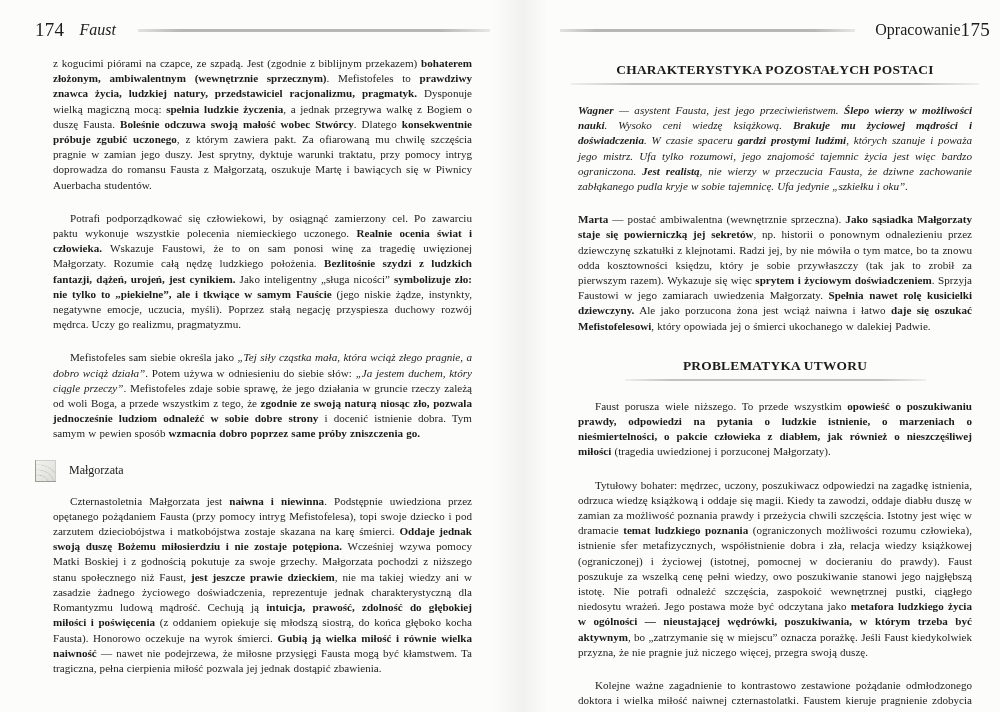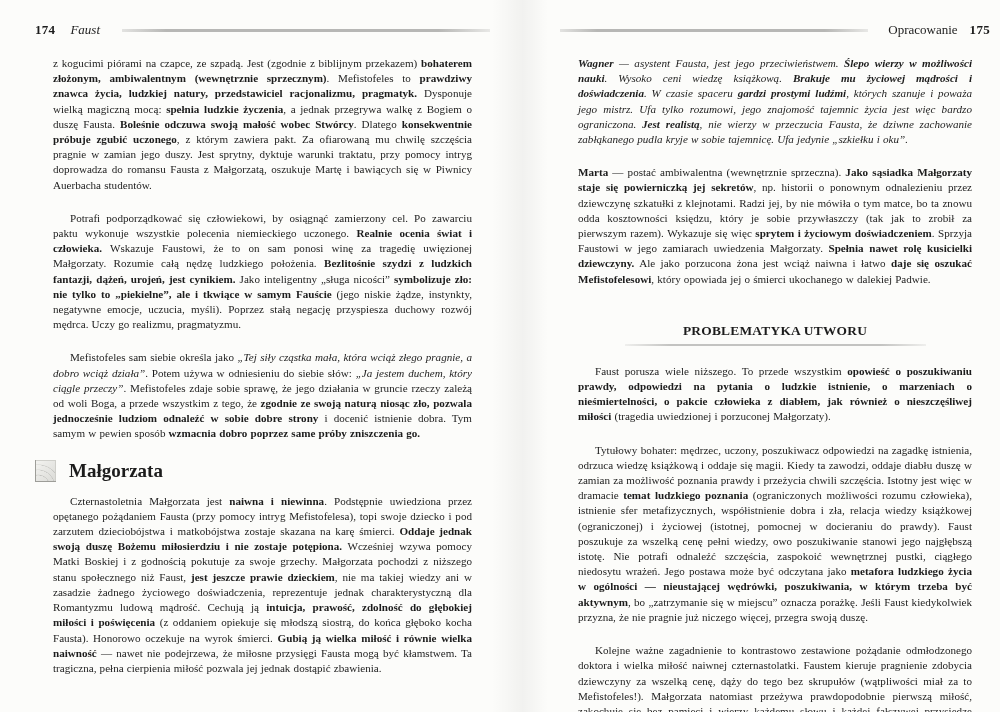--- a/index.html
+++ b/index.html
@@ -11,26 +11,26 @@
   }
   .gutter{
     position:absolute;left:492px;top:0;width:56px;height:712px;
     background:linear-gradient(90deg,rgba(0,0,0,0) 0%,rgba(0,0,0,0.045) 55%,rgba(0,0,0,0) 100%);
   }
   .page{position:absolute;top:22px;}
   .page-left{left:35px;width:455px;}
   .page-right{left:560px;width:430px;}
 
   .pagehead{display:flex;align-items:center;height:16px;}
-  .pnum{font-weight:bold;font-size:13px;letter-spacing:.3px;}
-  .ptitle{font-size:13px;}
+  .pnum{font-weight:normal;font-size:19px;letter-spacing:.3px;}
+  .ptitle{font-size:16px;}
   .ptitle.it{font-style:italic;}
   .page-left .ptitle{margin-left:15px;}
   .page-right .ptitle{margin-left:16px;}
-  .page-right .pnum{margin-left:12px;}
+  .page-right .pnum{}
   .hrule{
     flex:1;height:3px;align-self:center;
     background:linear-gradient(90deg,#e3e3e1,#b7b7b5 12%,#b7b7b5 86%,#e8e8e6);
   }
   .page-left .hrule{margin-left:22px;}
   .page-right .hrule{margin-right:4px;}
 
   p.body{
     margin:18px;font-size:11.1px;line-height:15.2px;
     text-align:justify;word-spacing:.4px;
@@ -46,24 +46,24 @@
   .secheadrow{display:flex;align-items:center;margin-top:13px;}
   .ornament{
     width:21px;height:22px;margin-right:13px;flex:none;
     background:
       radial-gradient(circle at 15% 120%,transparent 34%,rgba(130,130,125,.35) 35%,transparent 38%,
         transparent 50%,rgba(130,130,125,.3) 51%,transparent 54%,
         transparent 66%,rgba(130,130,125,.3) 67%,transparent 70%),
       linear-gradient(135deg,#f4f4f1,#dadad6);
     box-shadow:inset 1px -1px 0 #9d9d98, inset -1px 1px 0 #cfcfca;
   }
-  .sechead{font-weight:bold;font-size:19px;}
+  .sechead{font-weight:normal;font-size:12px;}
 
   .sectitleblock{margin-top:24px;}
-  .sectitleblock.second{margin-top:36px;}
+  .sectitleblock.second{margin-top:24px;}
   .sectitle{font-weight:bold;font-size:13.4px;text-align:center;letter-spacing:.25px;margin:0;}
   .underline{
     height:2px;margin:5px auto 0;
     background:linear-gradient(90deg,#efefed,#c3c3c1 15%,#c3c3c1 85%,#efefed);
   }
   .u1{width:95%;}
   .u2{width:70%;}
 </style>
 </head>
 <body>
@@ -90,20 +90,24 @@
     <p class="body indent" style="margin-top:12px;"><span>Czternastoletnia Małgorzata jest </span><span class="b">naiwna i niewinna</span><span>. Podstępnie uwiedziona przez opętanego pożądaniem Fausta (przy pomocy intryg Mefistofelesa), topi swoje dziecko i pod zarzutem dzieciobójstwa i matkobójstwa zostaje skazana na karę śmierci. </span><span class="b">Oddaje jednak swoją duszę Bożemu miłosierdziu i nie zostaje potępiona.</span><span> Wcześniej wzywa pomocy Matki Boskiej i z godnością pokutuje za swoje grzechy. Małgorzata pochodzi z niższego stanu społecznego niż Faust, </span><span class="b">jest jeszcze prawie dzieckiem</span><span>, nie ma takiej wiedzy ani w zasadzie żadnego życiowego doświadczenia, reprezentuje jednak charakterystyczną dla Romantyzmu ludową mądrość. Cechują ją </span><span class="b">intuicja, prawość, zdolność do głębokiej miłości i poświęcenia</span><span> (z oddaniem opiekuje się młodszą siostrą, do końca głęboko kocha Fausta). Honorowo oczekuje na wyrok śmierci. </span><span class="b">Gubią ją wielka miłość i równie wielka naiwność</span><span> — nawet nie podejrzewa, że miłosne przysięgi Fausta mogą być kłamstwem. Ta tragiczna, pełna cierpienia miłość pozwala jej jednak dostąpić zbawienia.</span></p>
   </div>
 
   <div class="page page-right">
     <div class="pagehead">
       <span class="hrule"></span>
       <span class="ptitle">Opracowanie</span>
       <span class="pnum">175</span>
     </div>
 
+    <div class="sectitleblock">
+      <p class="sectitle">CHARAKTERYSTYKA POZOSTAŁYCH POSTACI</p>
+      <div class="underline u1"></div>
+    </div>
 
     <p class="body mt-wagner"><span class="b">Wagner</span><span> — asystent Fausta, jest jego przeciwieństwem. </span><span class="b">Ślepo wierzy w możliwości nauki</span><span>. Wysoko ceni wiedzę książkową. </span><span class="b">Brakuje mu życiowej mądrości i doświadczenia</span><span>. W czasie spaceru </span><span class="b">gardzi prostymi ludźmi</span><span>, których szanuje i poważa jego mistrz. Ufa tylko rozumowi, jego znajomość tajemnic życia jest więc bardzo ograniczona. </span><span class="b">Jest realistą</span><span>, nie wierzy w przeczucia Fausta, że dziwne zachowanie zabłąkanego pudla kryje w sobie tajemnicę. Ufa jedynie „szkiełku i oku”.</span></p>
     <p class="body"><span class="b">Marta</span><span> — postać ambiwalentna (wewnętrznie sprzeczna). </span><span class="b">Jako sąsiadka Małgorzaty staje się powierniczką jej sekretów</span><span>, np. historii o ponownym odnalezieniu przez dziewczynę szkatułki z klejnotami. Radzi jej, by nie mówiła o tym matce, bo ta znowu odda kosztowności księdzu, który je sobie przywłaszczy (tak jak to zrobił za pierwszym razem). Wykazuje się więc </span><span class="b">sprytem i życiowym doświadczeniem</span><span>. Sprzyja Faustowi w jego zamiarach uwiedzenia Małgorzaty. </span><span class="b">Spełnia nawet rolę kusicielki dziewczyny.</span><span> Ale jako porzucona żona jest wciąż naiwna i łatwo </span><span class="b">daje się oszukać Mefistofelesowi</span><span>, który opowiada jej o śmierci ukochanego w dalekiej Padwie.</span></p>
 
     <div class="sectitleblock second">
       <p class="sectitle">PROBLEMATYKA UTWORU</p>
       <div class="underline u2"></div>
     </div>
 
     <p class="body indent mt-sec2p"><span>Faust porusza wiele niższego. To przede wszystkim </span><span class="b">opowieść o poszukiwaniu prawdy, odpowiedzi na pytania o ludzkie istnienie, o marzeniach o nieśmiertelności, o pakcie człowieka z diabłem, jak również o nieszczęśliwej miłości</span><span> (tragedia uwiedzionej i porzuconej Małgorzaty).</span></p>

